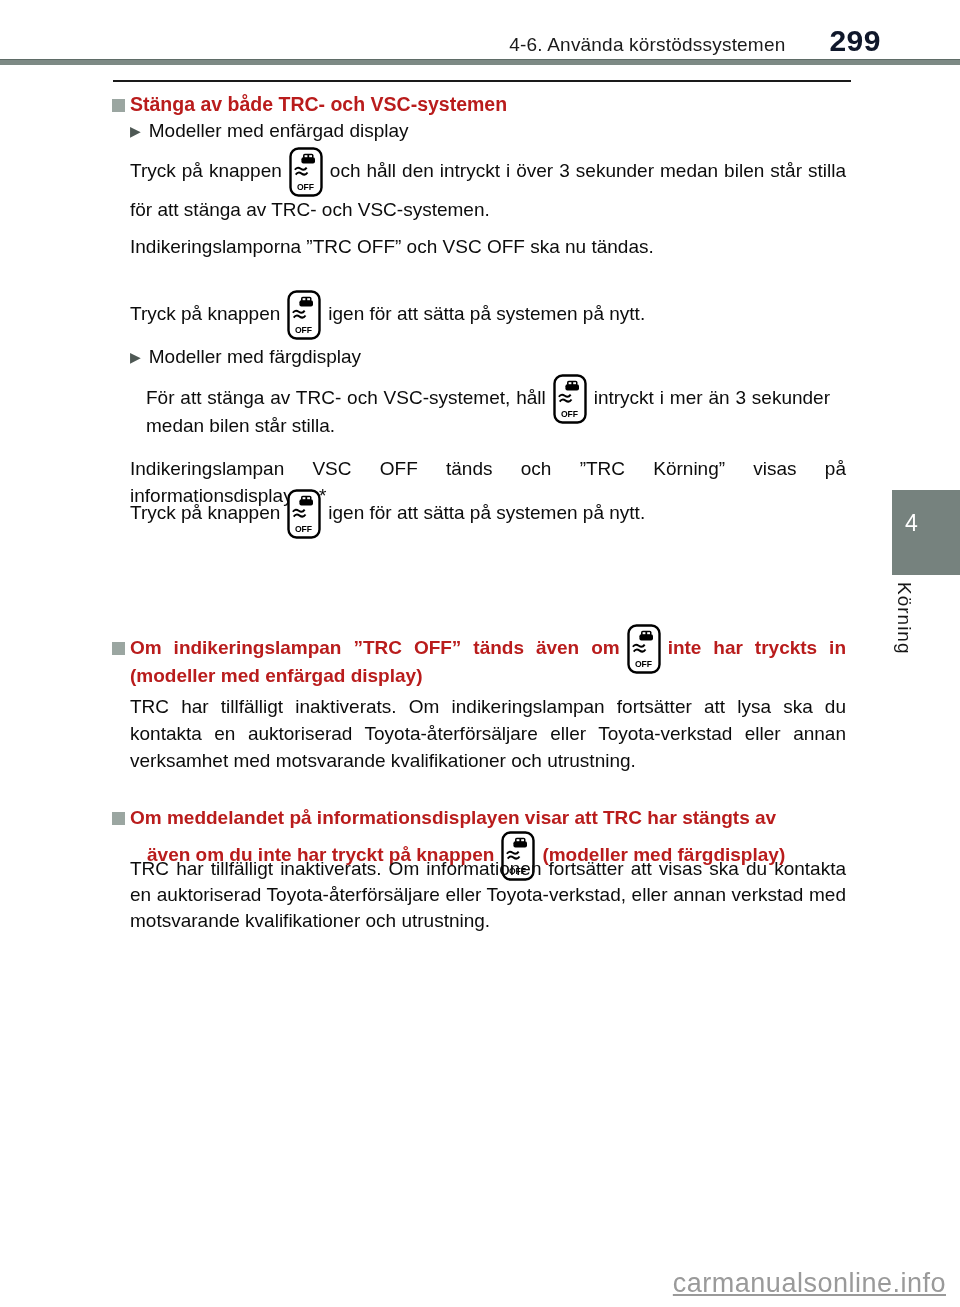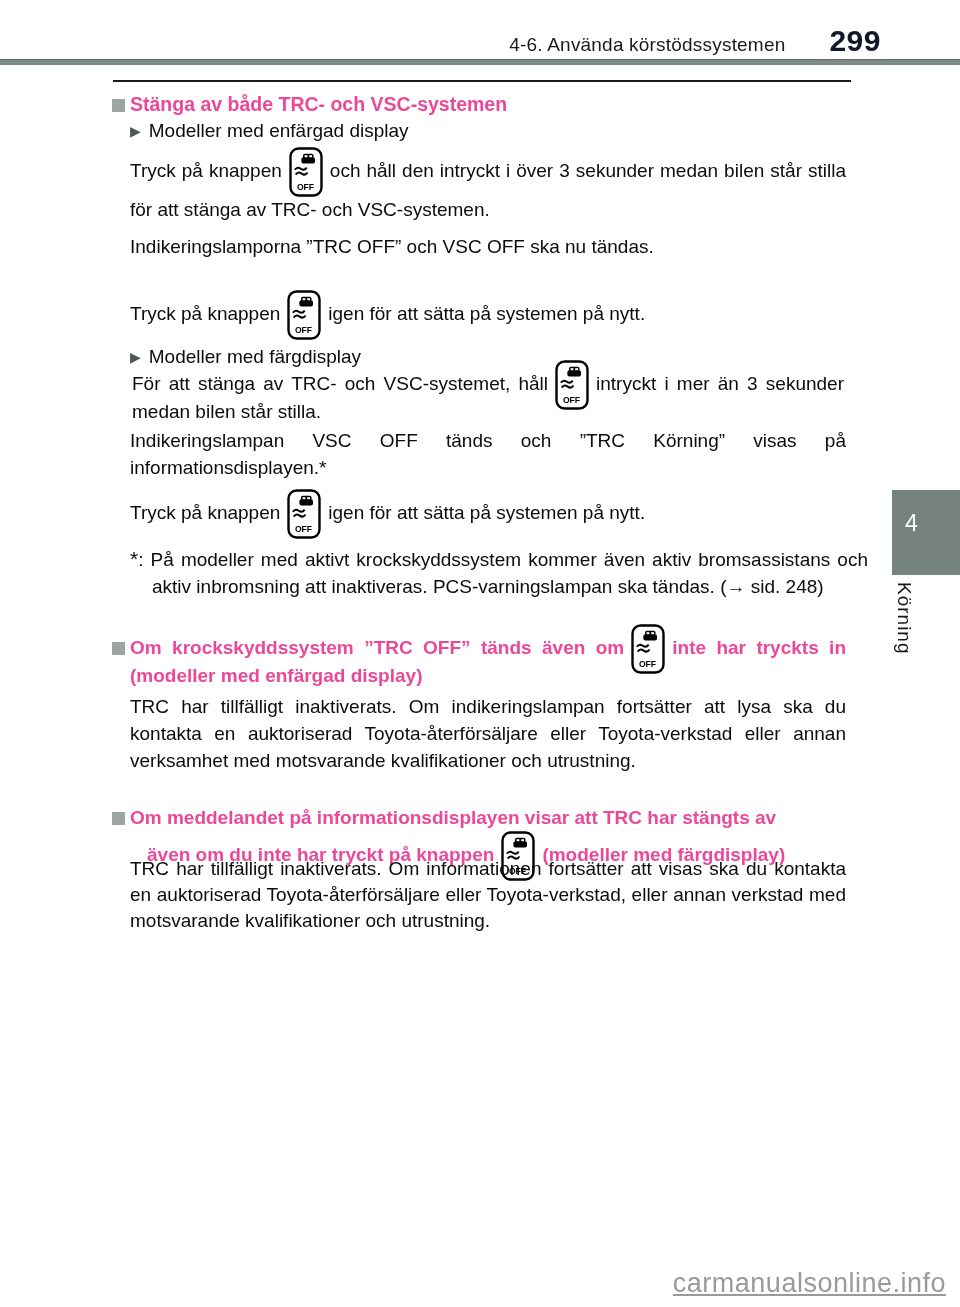--- a/index.html
+++ b/index.html
@@ -10,21 +10,21 @@
               align-items:baseline;gap:44px;}
   .header-title{font-size:19px;color:#1a1a1a;letter-spacing:.2px;}
   .page-number{font-size:30px;font-weight:bold;color:#0f172a;letter-spacing:.5px;}
   .gray-rule{position:absolute;top:59px;left:0;width:960px;height:5px;background:#7d8a85;
              border-top:1px solid #5f6c67;}
   .thin-rule{position:absolute;top:80px;left:113px;width:738px;height:2px;background:#1a1a1a;}
   
   .blk{position:absolute;left:130px;width:716px;font-size:19px;line-height:26px;color:#0c0c0c;}
   .justify{text-align:justify;}
   .h-blk{position:absolute;left:112px;width:734px;font-size:19.5px;line-height:27px;font-weight:bold;
-         color:#ec4899;padding-left:18px;text-indent:-18px;box-sizing:border-box;}
+         color:#b91c1c;padding-left:18px;text-indent:-18px;box-sizing:border-box;}
   .bullet{display:inline-block;width:13px;height:13px;background:#9ba6a1;margin-right:5px;
           vertical-align:-1px;}
   .marker{position:absolute;left:130px;width:716px;font-size:19px;color:#0c0c0c;}
   .arrow{display:inline-block;font-size:14px;color:#4e5854;margin-right:8px;vertical-align:1px;}
   .lh27{line-height:27px;}
   .footnote{padding-left:22px;text-indent:-22px;}
   .star{font-size:21px;}
   
   .icon-grow{display:inline-block;width:34px;height:50px;vertical-align:middle;margin:0 7px;}
   .icon-overlap{display:inline-block;width:34px;height:26px;vertical-align:middle;margin:0 7px;
@@ -94,21 +94,21 @@
           </g>
           <text x="16.5" y="42.5" text-anchor="middle" font-family="Liberation Sans, sans-serif" font-size="8.6" font-weight="bold" fill="#000">OFF</text>
         </svg></span><span>igen för att sätta på systemen på nytt.</span>
   </div>
 
   <div class="marker" style="top:346px;">
     <span class="arrow">▶</span><span>Modeller med färgdisplay</span>
   </div>
 
   <div class="blk justify lh27" style="top:368px;">
-    <div style="margin:2px;"><span>För att stänga av TRC- och VSC-systemet, håll</span><span class="icon-overlap"><svg width="34" height="50" viewBox="0 0 34 50" xmlns="http://www.w3.org/2000/svg">
+    <div style="margin:16px;"><span>För att stänga av TRC- och VSC-systemet, håll</span><span class="icon-overlap"><svg width="34" height="50" viewBox="0 0 34 50" xmlns="http://www.w3.org/2000/svg">
             <rect x="1.5" y="1.5" width="31" height="47" rx="8" fill="#ffffff" stroke="#000" stroke-width="2.4"></rect>
             <g>
               <rect x="14" y="6.8" width="10.5" height="5" rx="1.8" fill="#000"></rect>
               <rect x="12.4" y="10.2" width="13.6" height="6.4" rx="2" fill="#000"></rect>
               <rect x="15.6" y="8.2" width="2.8" height="2" fill="#fff"></rect>
               <rect x="20.2" y="8.2" width="2.8" height="2" fill="#fff"></rect>
             </g>
             <g transform="rotate(-10 13 23)" fill="none" stroke="#000" stroke-width="1.9">
               <path d="M6 21.5 q3 -3 6 0 t6 0"></path>
               <path d="M6 26.5 q3 -3 6 0 t6 0"></path>
@@ -128,26 +128,23 @@
             <rect x="20.2" y="8.2" width="2.8" height="2" fill="#fff"></rect>
           </g>
           <g transform="rotate(-10 13 23)" fill="none" stroke="#000" stroke-width="1.9">
             <path d="M6 21.5 q3 -3 6 0 t6 0"></path>
             <path d="M6 26.5 q3 -3 6 0 t6 0"></path>
           </g>
           <text x="16.5" y="42.5" text-anchor="middle" font-family="Liberation Sans, sans-serif" font-size="8.6" font-weight="bold" fill="#000">OFF</text>
         </svg></span><span>igen för att sätta på systemen på nytt.</span>
   </div>
 
-  <div class="blk justify lh27 footnote" style="top:545px;">
-    <span class="star">*</span><span>: På modeller med aktivt krockskyddssystem kommer även aktiv bromsassistans och aktiv inbromsning att inaktiveras. PCS-varningslampan ska tändas. (→ sid. 248)</span>
-  </div>
 
   <div class="h-blk justify" style="top:634px;font-size:19px;">
-    <span class="bullet"></span><span>Om krockskyddssystem ”TRC OFF” tänds även om</span><span class="icon-overlap"><svg width="34" height="50" viewBox="0 0 34 50" xmlns="http://www.w3.org/2000/svg">
+    <span class="bullet"></span><span>Om indikeringslampan ”TRC OFF” tänds även om</span><span class="icon-overlap"><svg width="34" height="50" viewBox="0 0 34 50" xmlns="http://www.w3.org/2000/svg">
           <rect x="1.5" y="1.5" width="31" height="47" rx="8" fill="#ffffff" stroke="#000" stroke-width="2.4"></rect>
           <g>
             <rect x="14" y="6.8" width="10.5" height="5" rx="1.8" fill="#000"></rect>
             <rect x="12.4" y="10.2" width="13.6" height="6.4" rx="2" fill="#000"></rect>
             <rect x="15.6" y="8.2" width="2.8" height="2" fill="#fff"></rect>
             <rect x="20.2" y="8.2" width="2.8" height="2" fill="#fff"></rect>
           </g>
           <g transform="rotate(-10 13 23)" fill="none" stroke="#000" stroke-width="1.9">
             <path d="M6 21.5 q3 -3 6 0 t6 0"></path>
             <path d="M6 26.5 q3 -3 6 0 t6 0"></path>

